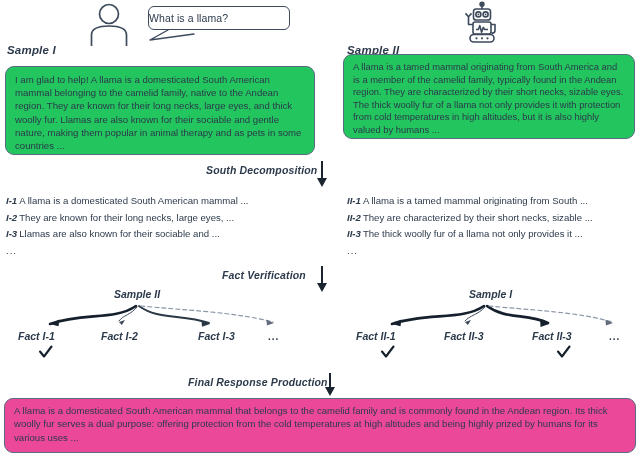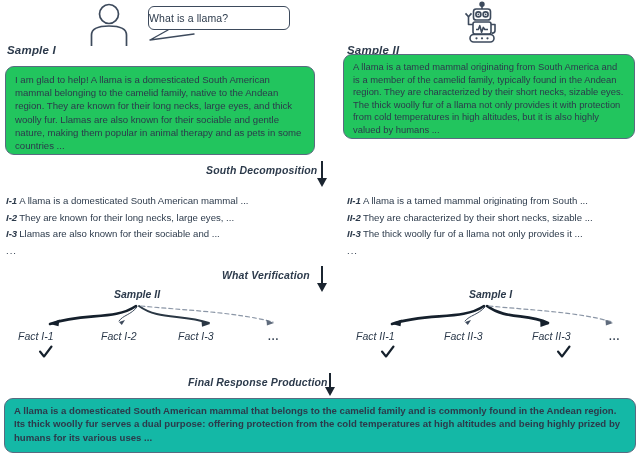--- a/index.html
+++ b/index.html
@@ -111,43 +111,42 @@
     position: absolute;
     font-style: italic;
     font-weight: bold;
     font-size: 10.5px;
     color: #2c3a4b;
     white-space: nowrap;
   }
   .leaf-label {
     position: absolute;
     font-style: italic;
-    font-weight: normal;
+    font-weight: bold;
     font-size: 10.5px;
     color: #2c3a4b;
     white-space: nowrap;
   }
   .leaf-ellipsis {
     position: absolute;
     font-size: 10px;
     font-weight: bold;
     color: #2c3a4b;
     letter-spacing: 1px;
   }
   .check { position: absolute; width: 15px; height: 15px; }
 
   
   #final-box {
     left: 4px; top: 398px; width: 632px; height: 55px;
     border: 1.3px solid #5a6a80;
     border-radius: 9px;
-    background: #14b8a6;
+    background: #ec4899;
     box-sizing: border-box;
     padding: 5px 9px;
-    font-weight: bold;
   }
   #final-box .body {
     font-size: 9.6px;
     line-height: 13.4px;
     color: #2c3a4b;
   }
 </style>
 </head>
 <body>
 
@@ -230,21 +229,21 @@
     </div>
     <div>
       <span class="fid">II-2</span><span>They are characterized by their short necks, sizable ...</span>
     </div>
     <div>
       <span class="fid">II-3</span><span>The thick woolly fur of a llama not only provides it ...</span>
     </div>
     <div class="fact-ellipsis">...</div>
   </div>
 
-  <div class="abs stage-caption" id="caption-verification">What Verification</div>
+  <div class="abs stage-caption" id="caption-verification">Fact Verification</div>
   <div class="abs down-arrow" id="arrow-verification">
     <svg viewBox="0 0 16 28" width="16" height="28">
       <line x1="8" y1="1" x2="8" y2="20" stroke="#1b2530" stroke-width="2"></line>
       <path d="M8 27 L3 18 L13 18 Z" fill="#1b2530"></path>
     </svg>
   </div>
 
   <div class="abs tree" id="tree-left">
     <div class="tree-root-label" style="left:108px; top:0px;">Sample II</div>
 
@@ -258,21 +257,21 @@
 
       <path d="M133 18 C152 32 175 26 203 35" fill="none" stroke="#2a3744" stroke-width="1.9" stroke-linecap="round"></path>
       <path d="M204 36 l-8.5 -3.6 l0.5 6.3 Z" fill="#2a3744"></path>
 
       <path d="M135 18 C175 22 230 24 267 34" fill="none" stroke="#8b96a6" stroke-width="1.2" stroke-dasharray="4 3" stroke-linecap="round"></path>
       <path d="M268 35 l-7.5 -3.2 l0.4 5.6 Z" fill="#5f6b7c"></path>
     </svg>
 
     <div class="leaf-label" style="left:12px; top:42px;">Fact I-1</div>
     <div class="leaf-label" style="left:95px; top:42px;">Fact I-2</div>
-    <div class="leaf-label" style="left:172px; top:42px;">Fact I-3</div>
+    <div class="leaf-label" style="left:192px; top:42px;">Fact I-3</div>
     <div class="leaf-ellipsis" style="left:262px; top:43px;">...</div>
 
     <div class="check" style="left:32px; top:57px;">
       <svg viewBox="0 0 15 15" width="15" height="15">
         <path d="M2 6.5 L6 11.5 L13.5 1.5" fill="none" stroke="#15202c" stroke-width="2.1" stroke-linecap="round" stroke-linejoin="round"></path>
       </svg>
     </div>
   </div>
 
   <div class="abs tree" id="tree-right">

